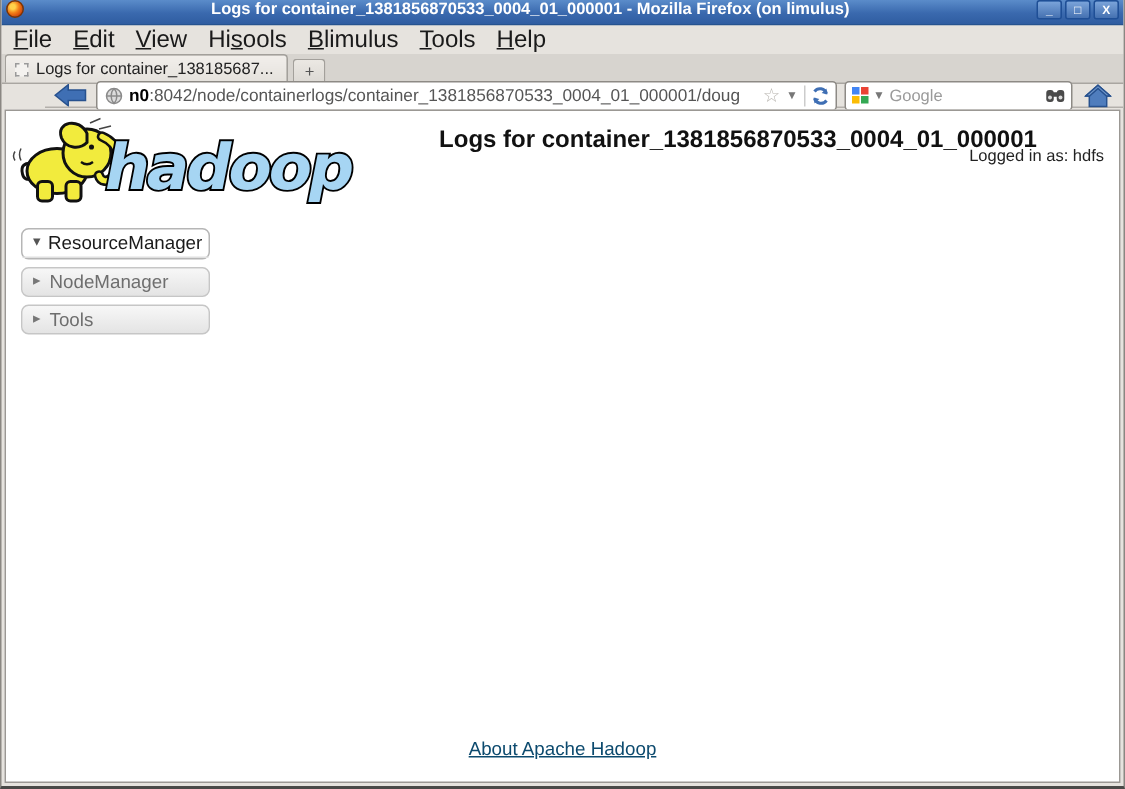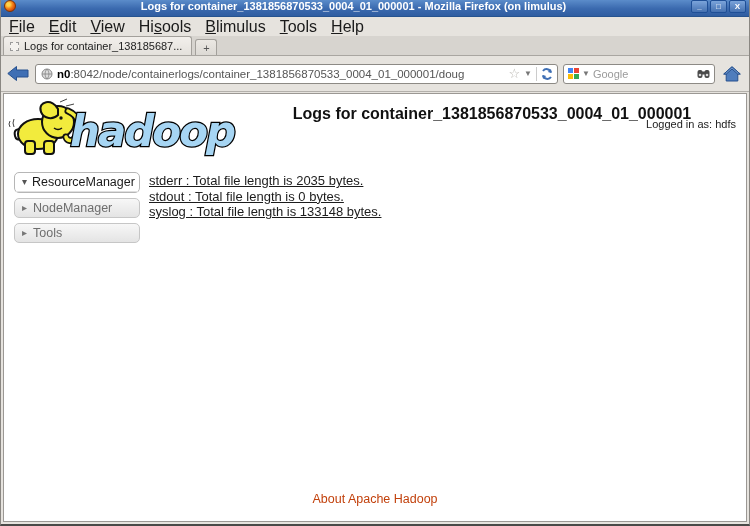--- a/index.html
+++ b/index.html
@@ -43,23 +43,23 @@
     border-radius: 3px 3px 0 0; display: flex; align-items: center; gap: 5px;
     padding: 0 9px 0 6px; font-size: 11px; color: #222; max-width: 200px; }
   .tab-label { white-space: nowrap; overflow: hidden; }
   .favicon { width: 9px; height: 9px; border: 1px dashed #9a9a9a; flex: none;
     background: #f4f2ef; }
   .newtab-btn { width: 22px; height: 16px; margin-left: 3px; margin-bottom: 0;
     border: 1px solid #a3a09b; border-bottom: none; border-radius: 3px 3px 0 0;
     background: linear-gradient(#ebe8e3, #dcd9d4); color: #555;
     font-size: 11px; display: flex; align-items: center; justify-content: center; }
   
-  .navbar { height: 36px; flex: none; display: flex; align-items: center;
+  .navbar { height: 16px; flex: none; display: flex; align-items: center;
     padding: 0 5px; gap: 5px; background: #e6e3de;
-    border-bottom: 1px solid #b3b0ab; }
+    border-bottom: 1px solid #b3b0ab; margin-left: 29px; }
   .back-btn { width: 24px; height: 18px; flex: none; display: flex;
     align-items: center; justify-content: center; }
   .url-field { flex: 1; height: 20px; background: #fff;
     border: 1px solid #8d8a85; border-radius: 3px;
     display: flex; align-items: center; padding: 0 3px 0 5px; gap: 4px;
     font-size: 11.5px; min-width: 0; }
   .url-text { flex: 1; white-space: nowrap; overflow: hidden; min-width: 0; }
   .url-host { font-weight: bold; color: #000; }
   .url-rest { color: #555; }
   .star-icon { color: #b9b6b1; font-size: 13px; line-height: 1; flex: none; }
@@ -100,21 +100,21 @@
   .acc-closed { margin-top: 5px; border: 1px solid #c6c6c6; border-radius: 5px;
     background: linear-gradient(#f7f7f7, #e4e4e4); color: #6e6e6e;
     display: flex; align-items: center; gap: 6px; padding: 2px 4px 2px 7px; }
   .tri { font-size: 10px; line-height: 1; color: #555; }
   .acc-closed .tri { color: #777; }
   .main-links { margin-left: 9px; padding-top: 2px; font-size: 13px; }
   .log-link { display: block; color: #1c1c1c; text-decoration: underline;
     line-height: 1.12; margin-bottom: 1px; cursor: pointer; }
   .footer { position: absolute; bottom: 15px; left: 0; width: 100%;
     text-align: center; font-size: 12.5px; }
-  .footer a { color: #c2410c; cursor: pointer; }
+  .footer a { color: #0c4a6e; text-decoration: underline; cursor: pointer; }
 </style>
 </head>
 <body>
 
 <div class="window">
 
   <div class="titlebar">
     <span class="ff-icon"></span>
     <span class="title-text">Logs for container_1381856870533_0004_01_000001 - Mozilla Firefox (on limulus)</span>
     <span class="win-btns">
@@ -234,25 +234,20 @@
         <div class="acc-closed">
           <span class="tri">▸</span>
           <span>NodeManager</span>
         </div>
         <div class="acc-closed">
           <span class="tri">▸</span>
           <span>Tools</span>
         </div>
       </div>
 
-      <div class="main-links">
-        <a class="log-link">stderr : Total file length is 2035 bytes.</a>
-        <a class="log-link">stdout : Total file length is 0 bytes.</a>
-        <a class="log-link">syslog : Total file length is 133148 bytes.</a>
-      </div>
     </div>
 
     <div class="footer">
       <a>About Apache Hadoop</a>
     </div>
   </div>
 
 </div>
 
 </body></html>

